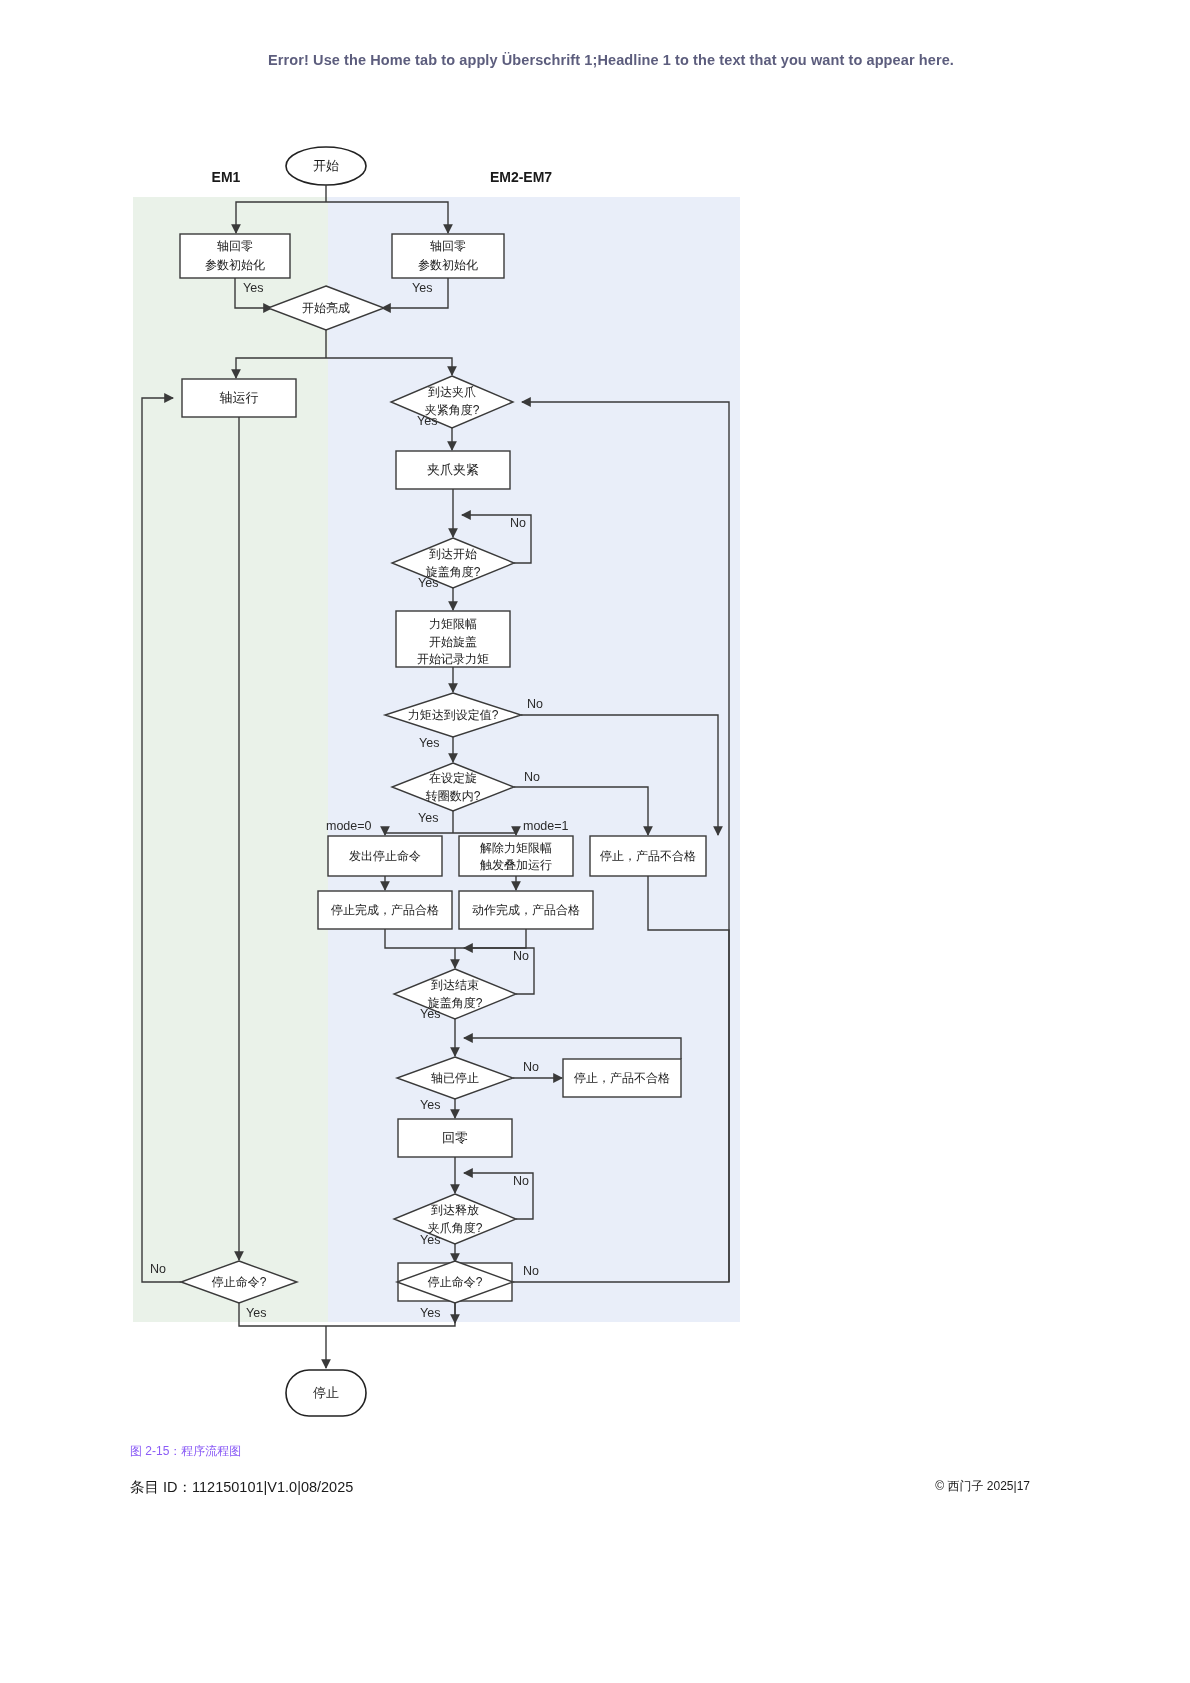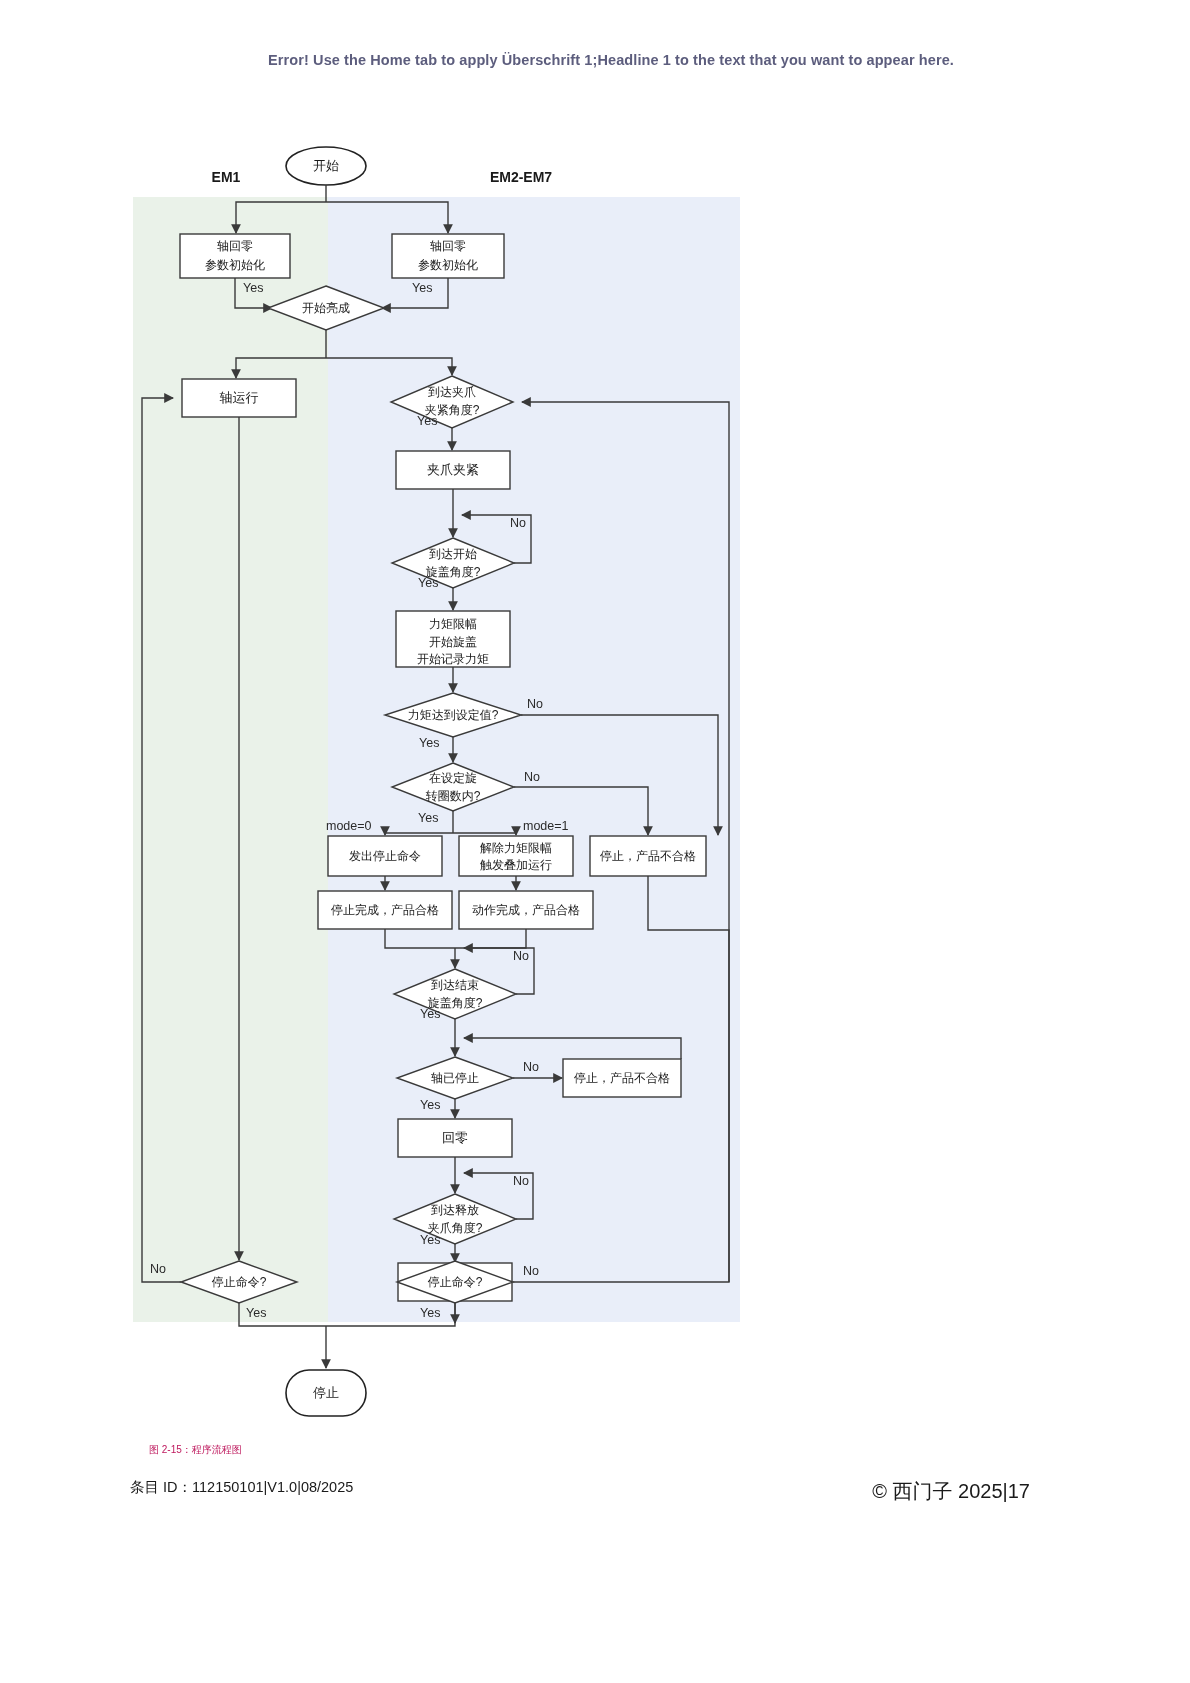--- a/index.html
+++ b/index.html
@@ -85,36 +85,35 @@
   }
   text.edge-label {
     font-size: 12.5px;
     fill: #2b2b2b;
     dominant-baseline: middle;
   }
   .caption {
     position: absolute;
     left: 130px;
     top: 1443px;
-    font-size: 10px;
-    color: #be185d;
-    margin-left: 19px;
+    font-size: 12px;
+    color: #8b5cf6;
   }
   .footer-left {
     position: absolute;
     left: 130px;
     top: 1478px;
     font-size: 14.5px;
     color: #1a1a1a;
   }
   .footer-right {
     position: absolute;
     right: 160px;
     top: 1478px;
-    font-size: 20px;
+    font-size: 12px;
     color: #1a1a1a;
     margin-left: 16px;
   }
 </style>
 </head>
 <body>
 
 <div class="page">
 
   <div class="doc-error-header">Error! Use the Home tab to apply Überschrift 1;Headline 1 to the text that you want to appear here.</div>

